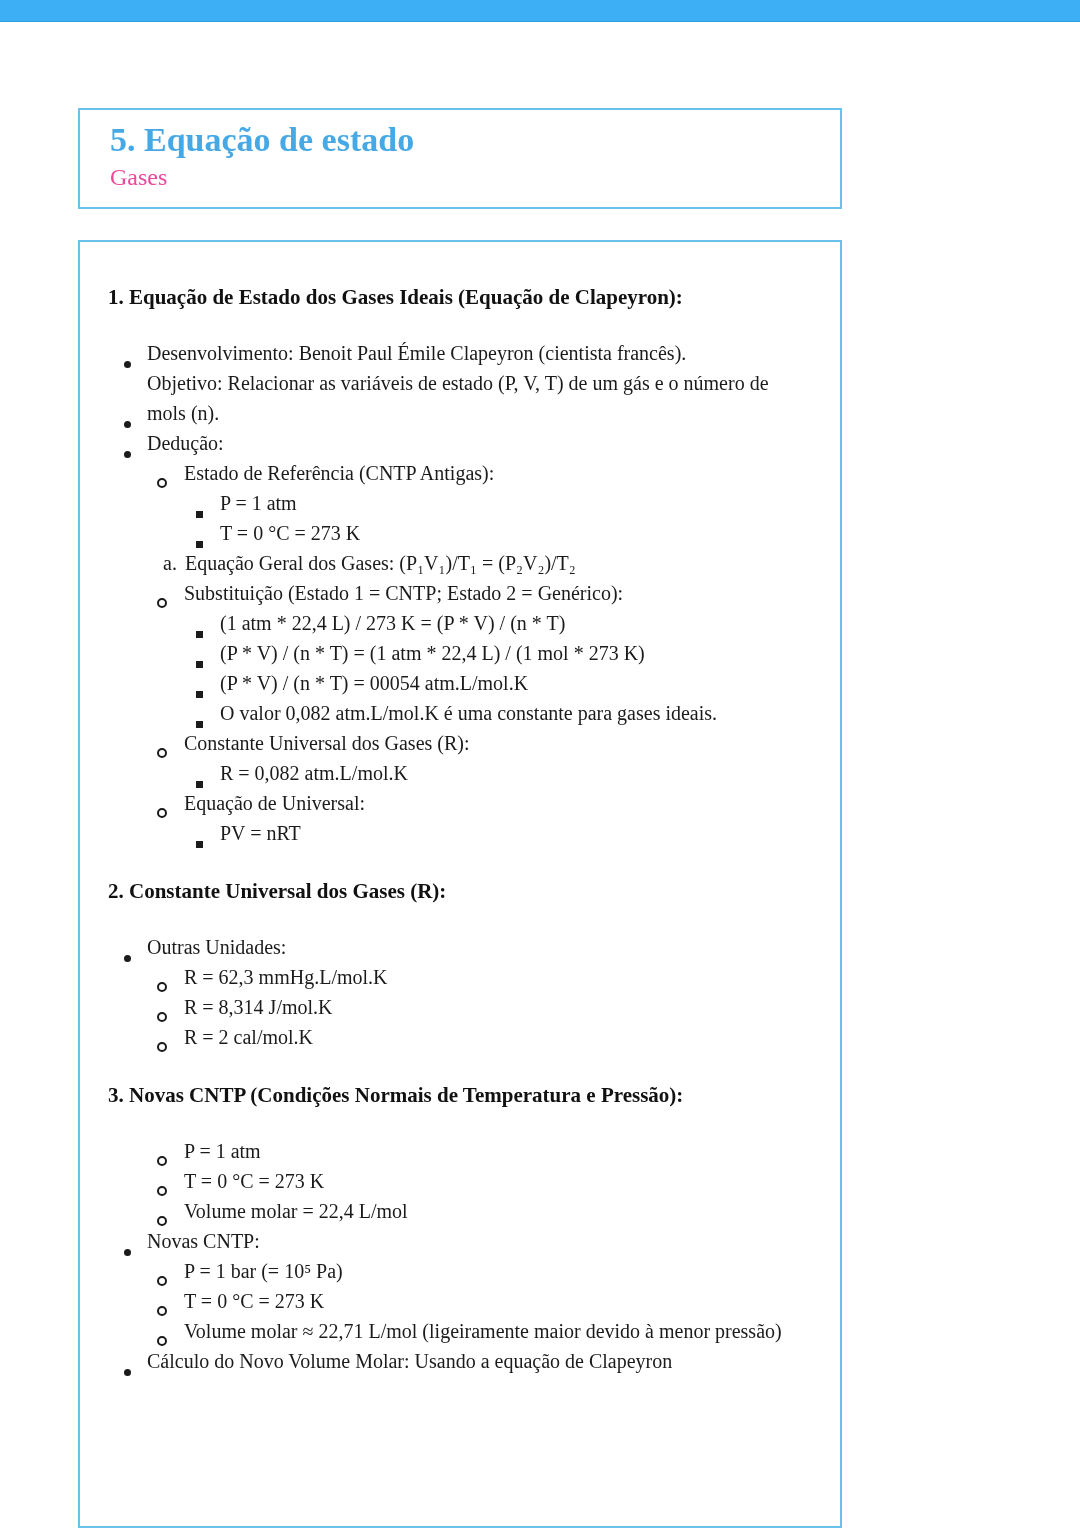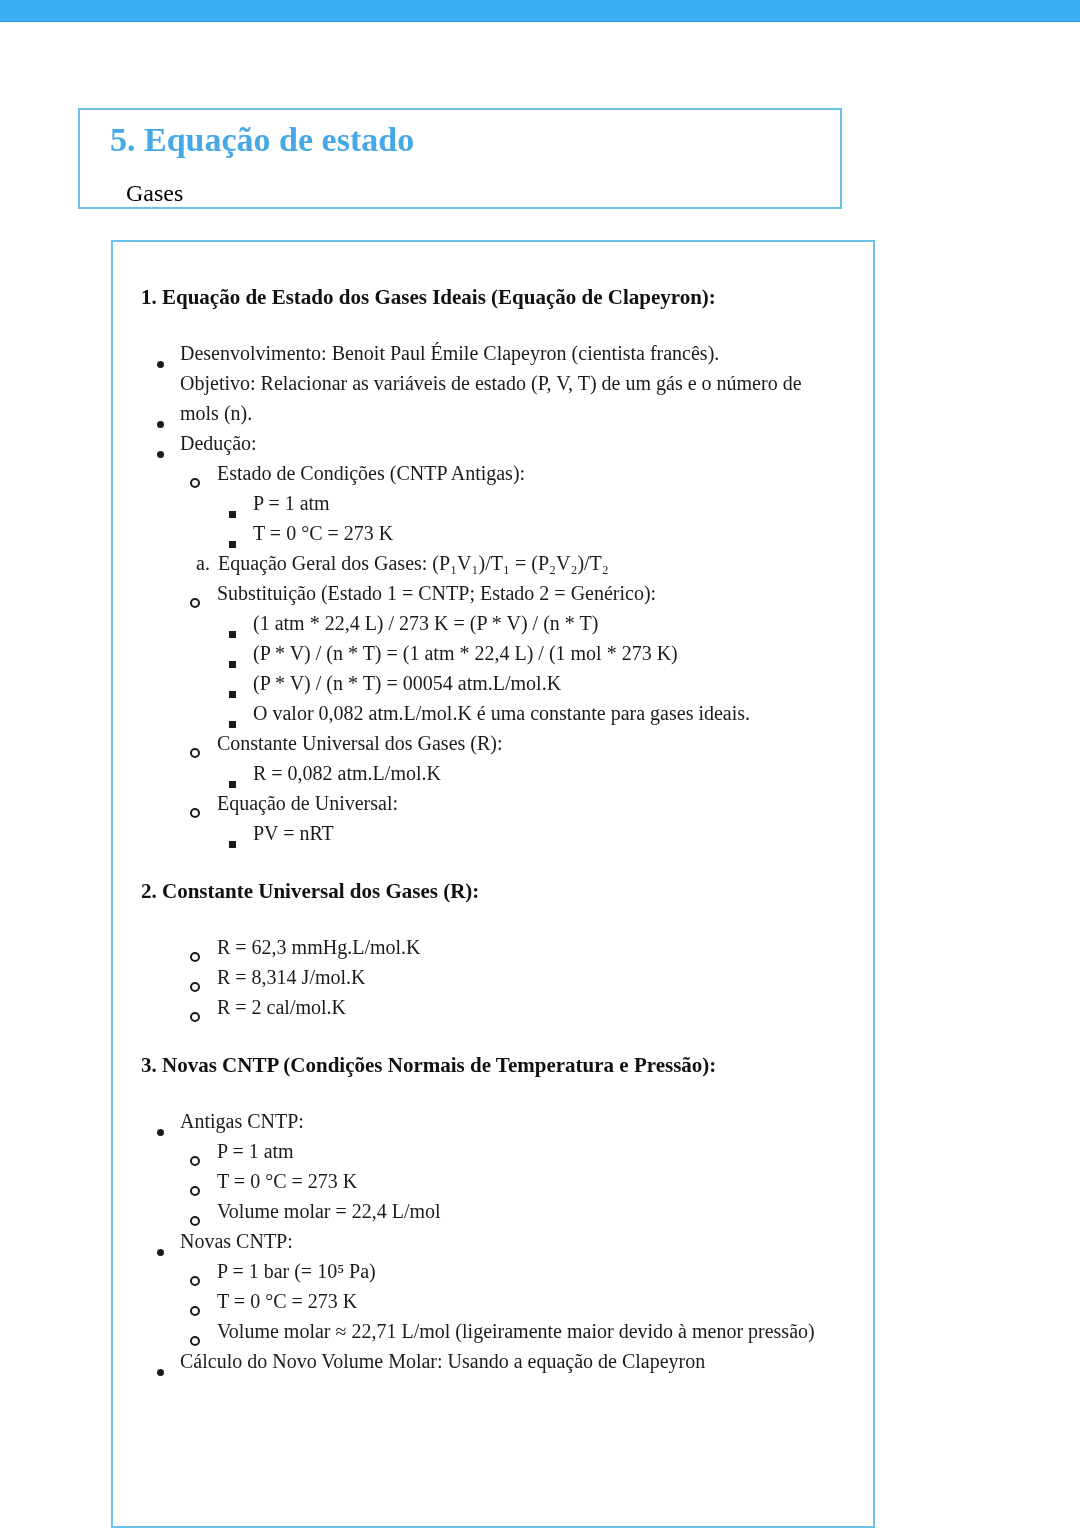--- a/index.html
+++ b/index.html
@@ -36,31 +36,30 @@
     padding: 8px 30px 0 30px;
   }
   .title-card h1 {
     margin: 0;
     font-size: 34px;
     line-height: 44px;
     font-weight: bold;
     color: #46a9e6;
   }
   .title-card p.subtitle {
-    margin: 16px;
+    margin: 0;
     font-size: 24px;
     line-height: 30px;
-    color: #000000;
+    color: #ec4899;
   }
 
   .content-card {
     top: 240px;
     height: 1288px;
     padding: 40px 28px 0 28px;
-    margin-left: 33px;
   }
 
   .section-heading {
     margin: 28px 0 26px 0;
     font-size: 21px;
     line-height: 30px;
     font-weight: bold;
     color: #111111;
   }
   .section:first-child .section-heading { margin-top: 0; }
@@ -136,21 +135,21 @@
         <div class="item l1">
           <span class="marker m-dot"></span>
           <span class="txt">Objetivo: Relacionar as variáveis de estado (P, V, T) de um gás e o número de mols (n).</span>
         </div>
         <div class="item l1">
           <span class="marker m-dot"></span>
           <span class="txt">Dedução:</span>
         </div>
         <div class="item l2">
           <span class="marker m-circle"></span>
-          <span class="txt">Estado de Condições (CNTP Antigas):</span>
+          <span class="txt">Estado de Referência (CNTP Antigas):</span>
         </div>
         <div class="item l3">
           <span class="marker m-square"></span>
           <span class="txt">P = 1 atm</span>
         </div>
         <div class="item l3">
           <span class="marker m-square"></span>
           <span class="txt">T = 0 °C = 273 K</span>
         </div>
         <div class="item l2a">
@@ -189,39 +188,39 @@
           <span class="marker m-circle"></span>
           <span class="txt">Equação de Universal:</span>
         </div>
         <div class="item l3">
           <span class="marker m-square"></span>
           <span class="txt">PV = nRT</span>
         </div>
       </div>
       <div class="section">
         <h2 class="section-heading">2. Constante Universal dos Gases (R):</h2>
+        <div class="item l1">
+          <span class="marker m-dot"></span>
+          <span class="txt">Outras Unidades:</span>
+        </div>
         <div class="item l2">
           <span class="marker m-circle"></span>
           <span class="txt">R = 62,3 mmHg.L/mol.K</span>
         </div>
         <div class="item l2">
           <span class="marker m-circle"></span>
           <span class="txt">R = 8,314 J/mol.K</span>
         </div>
         <div class="item l2">
           <span class="marker m-circle"></span>
           <span class="txt">R = 2 cal/mol.K</span>
         </div>
       </div>
       <div class="section">
         <h2 class="section-heading">3. Novas CNTP (Condições Normais de Temperatura e Pressão):</h2>
-        <div class="item l1">
-          <span class="marker m-dot"></span>
-          <span class="txt">Antigas CNTP:</span>
-        </div>
         <div class="item l2">
           <span class="marker m-circle"></span>
           <span class="txt">P = 1 atm</span>
         </div>
         <div class="item l2">
           <span class="marker m-circle"></span>
           <span class="txt">T = 0 °C = 273 K</span>
         </div>
         <div class="item l2">
           <span class="marker m-circle"></span>

